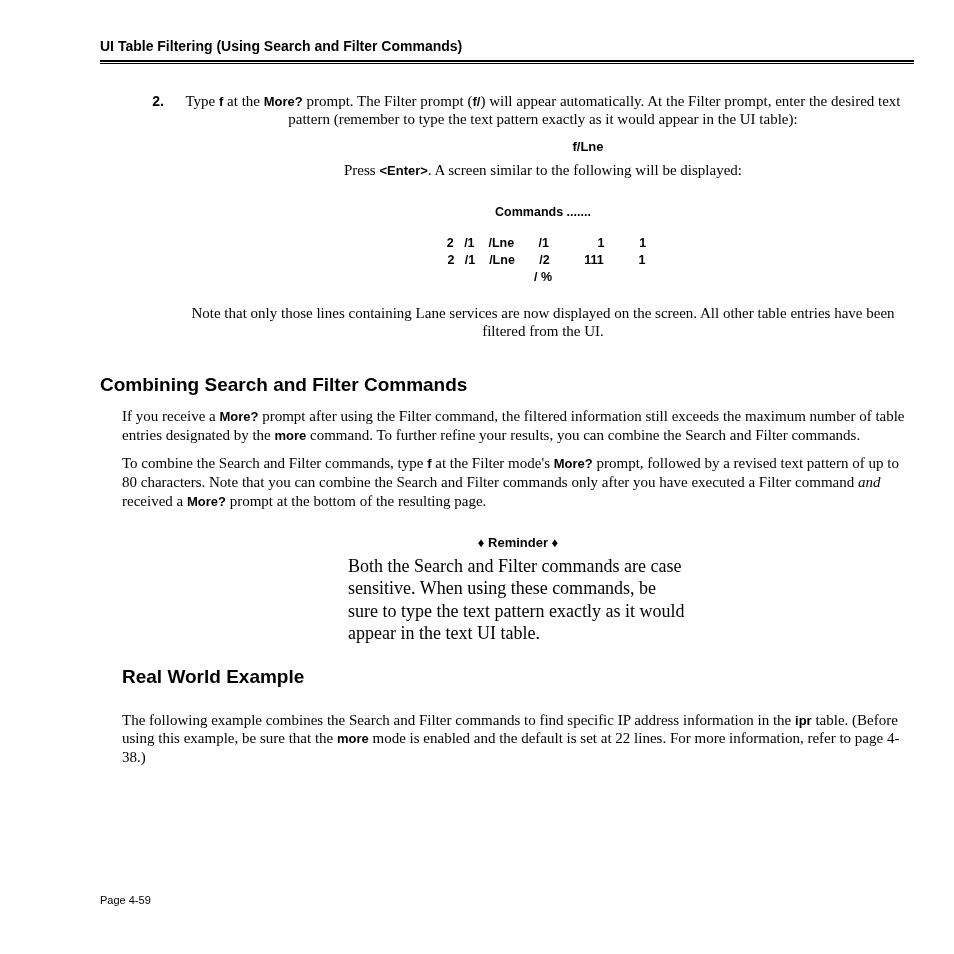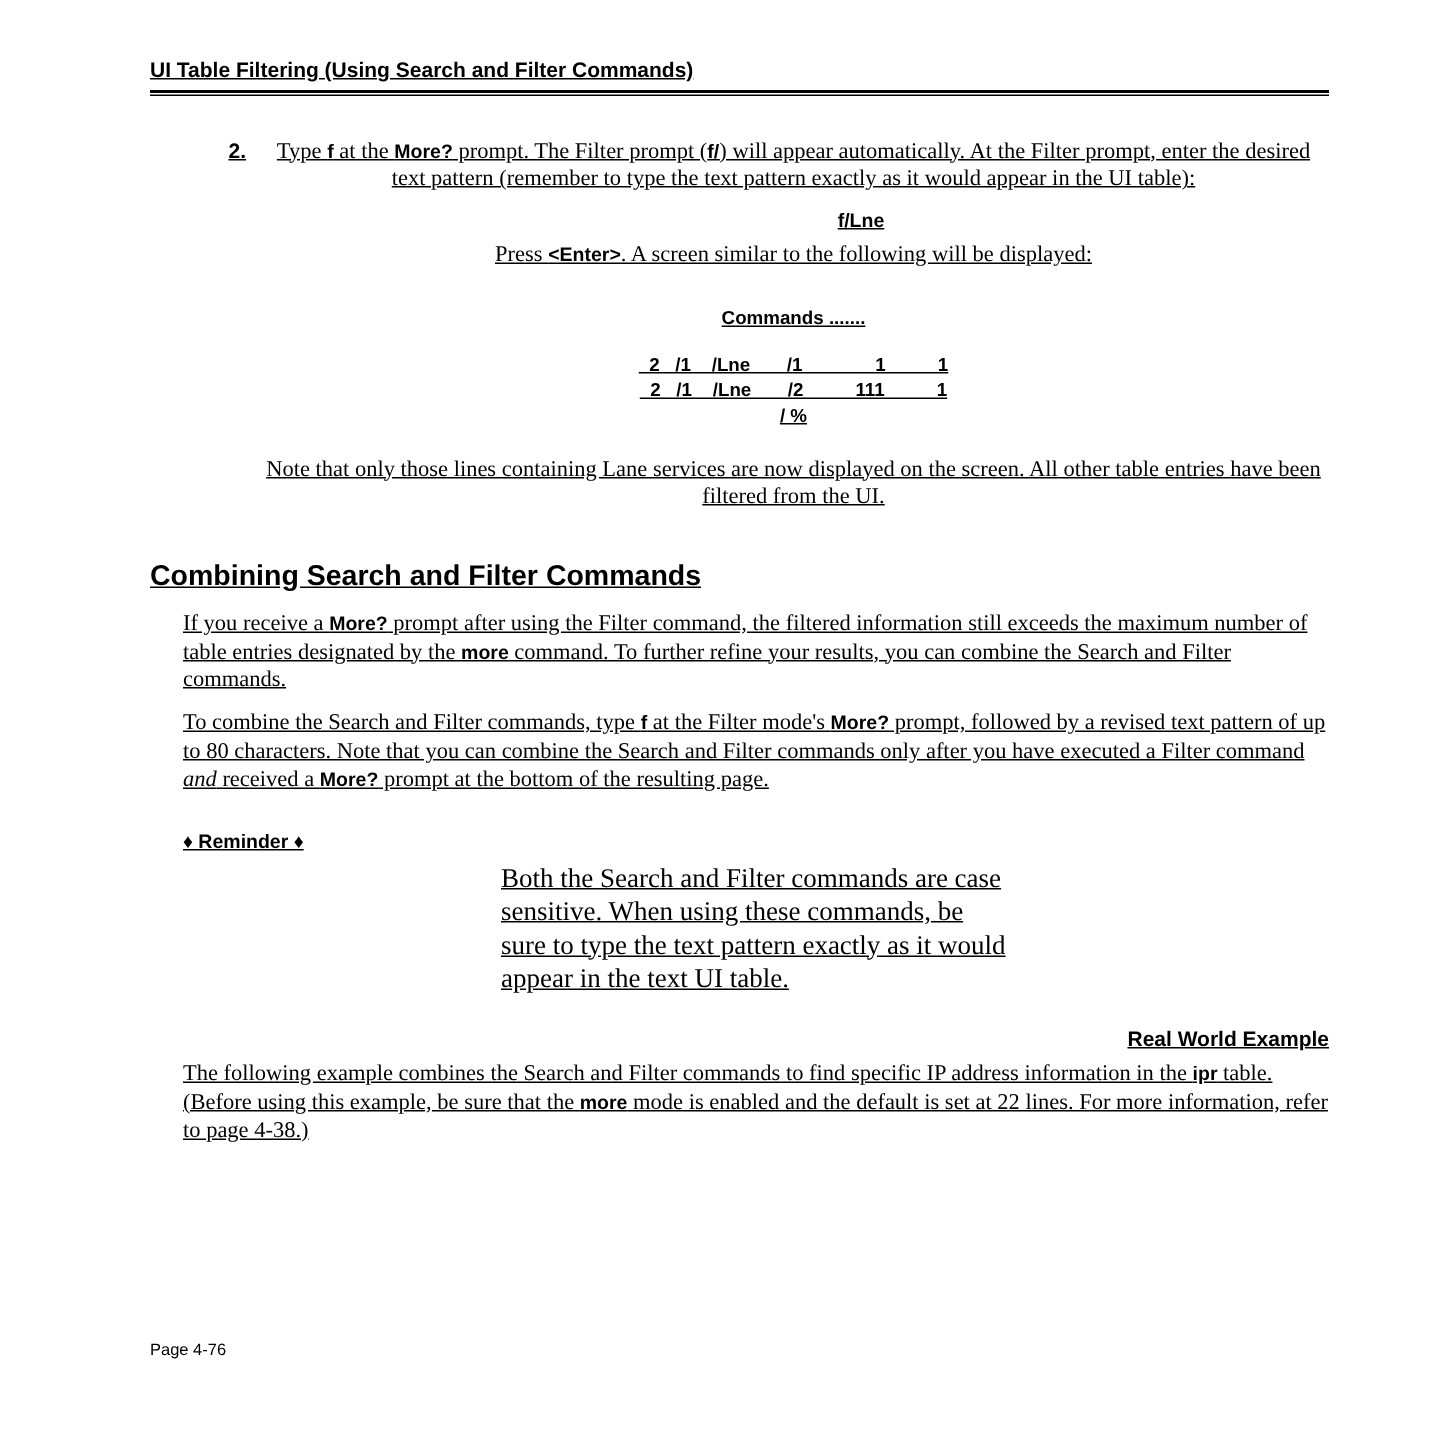--- a/index.html
+++ b/index.html
@@ -8,23 +8,22 @@
     background: #fff;
     font-family: "Times New Roman", Times, serif;
     font-size: 15px;
     color: #000;
     line-height: 1.25;
   }
   .page {
     width: 954px;
     height: 954px;
     box-sizing: border-box;
-    padding: 38px 68px 20px 100px;
+    padding: 38px 40px 20px 100px;
     position: relative;
-    text-decoration: underline;
   }
   .running-head {
     font-family: Verdana, Geneva, sans-serif;
     font-weight: bold;
     font-size: 14px;
     padding-bottom: 2px;
   }
   .rule-thick { border-top: 2.5px solid #000; height:0; margin-top:2px; }
   .rule-thin  { border-top: 1.2px solid #000; height:0; margin-top:1px; margin-bottom: 28px; }
   .content {
@@ -62,38 +61,37 @@
   }
   .term-data { margin-top: 14px; }
   h2.section {
     font-family: Verdana, Geneva, Tahoma, sans-serif;
     font-weight: bold;
     font-size: 19px;
     margin: 0 0 10px 0;
   }
   .sec-body { margin-left: 22px; }
   .reminder-head {
-    text-align: left;
+    text-align: center;
     font-family: Verdana, Geneva, sans-serif;
     font-weight: bold;
     font-size: 13px;
     margin: 24px 0 4px 0;
   }
   .reminder-body {
     width: 340px;
     margin: 0 auto 20px auto;
     font-size: 18px;
     line-height: 1.25;
   }
   .sub-head {
     font-family: Verdana, Geneva, sans-serif;
     font-weight: bold;
-    font-size: 14px;
-    margin: 0 0 6px 0;
-    text-align: right;
+    font-size: 19px;
+    margin: 0 0 22px 0;
   }
   .footer {
     position: absolute;
     left: 100px;
     bottom: 46px;
     font-family: Verdana, Geneva, sans-serif;
     font-size: 11px;
   }
 </style>
 </head>
@@ -142,14 +140,14 @@
 
     <div class="reminder-head">♦ Reminder ♦</div>
     <div class="reminder-body">Both the Search and Filter commands are case sensitive. When using these commands, be sure to type the text pattern exactly as it would appear in the text UI table.</div>
 
     <div class="sub-head">Real World Example</div>
     <p class="para">
       <span>The following example combines the Search and Filter commands to find specific IP address information in the </span><span class="sans-b">ipr</span><span> table. (Before using this example, be sure that the </span><span class="sans-b">more</span><span> mode is enabled and the default is set at 22 lines. For more information, refer to page 4-38.)</span>
     </p>
   </div>
 
-  <div class="footer">Page 4-76</div>
+  <div class="footer">Page 4-59</div>
 </div>
 
 </body></html>

